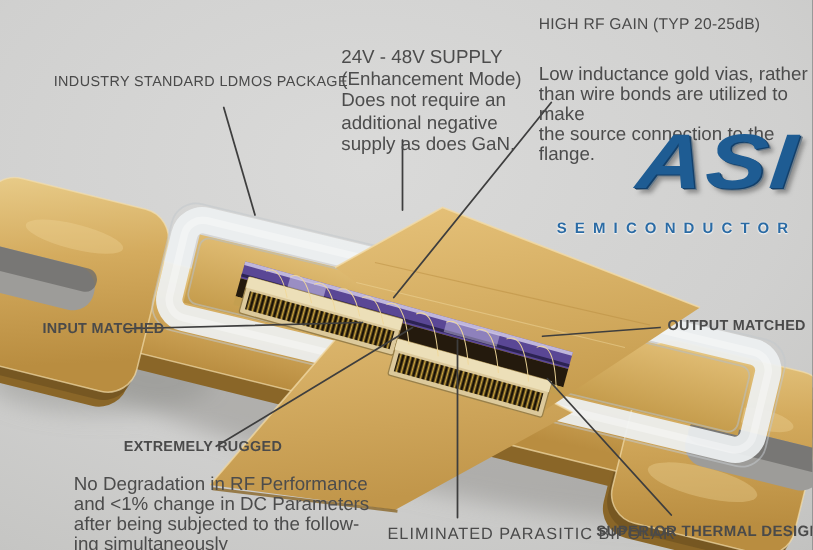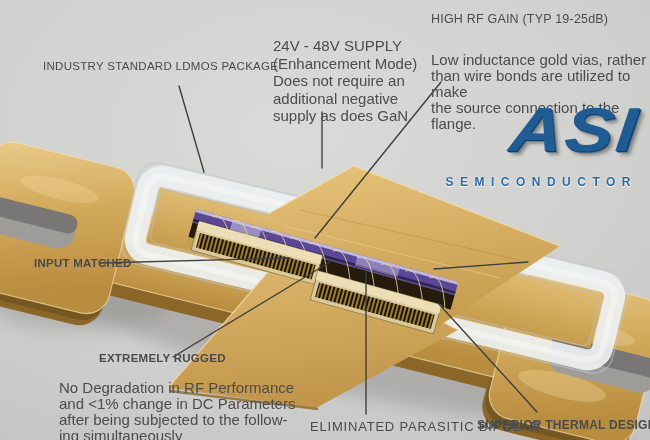--- a/index.html
+++ b/index.html
@@ -192,28 +192,29 @@
   </svg>
 
   <div class="lbl caps-r" id="lbl-package">INDUSTRY STANDARD LDMOS PACKAGE</div>
 
   <div class="para" id="note-supply">24V - 48V  SUPPLY
 (Enhancement Mode)
 Does not require an
 additional negative
 supply as does GaN.</div>
 
-  <div class="lbl" id="lbl-gain">HIGH RF GAIN (TYP 19-25dB)</div>
+  <div class="lbl" id="lbl-gain">HIGH RF GAIN (TYP 20-25dB)</div>
 
   <div class="para" id="note-vias">Low inductance gold vias, rather
 than wire bonds are utilized to make
 the source connection to the flange.</div>
 
   <div class="lbl caps-b" id="lbl-input">INPUT MATCHED</div>
 
+  <div class="lbl caps-b" id="lbl-output">OUTPUT MATCHED</div>
 
   <div class="lbl caps-b" id="lbl-rugged">EXTREMELY RUGGED</div>
 
   <div class="para" id="note-rugged">No Degradation in RF Performance
 and &lt;1% change in DC Parameters
 after being subjected to the follow-
 ing simultaneously</div>
 
   <div class="lbl" id="lbl-bipolar">ELIMINATED PARASITIC BIPOLAR</div>
 

